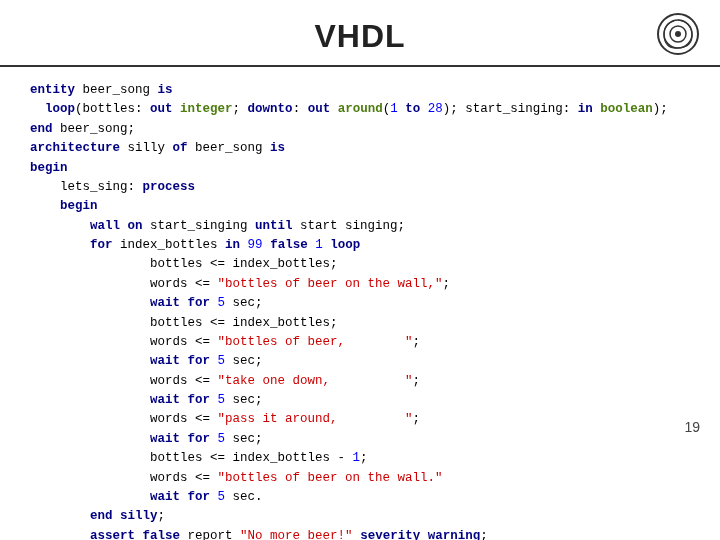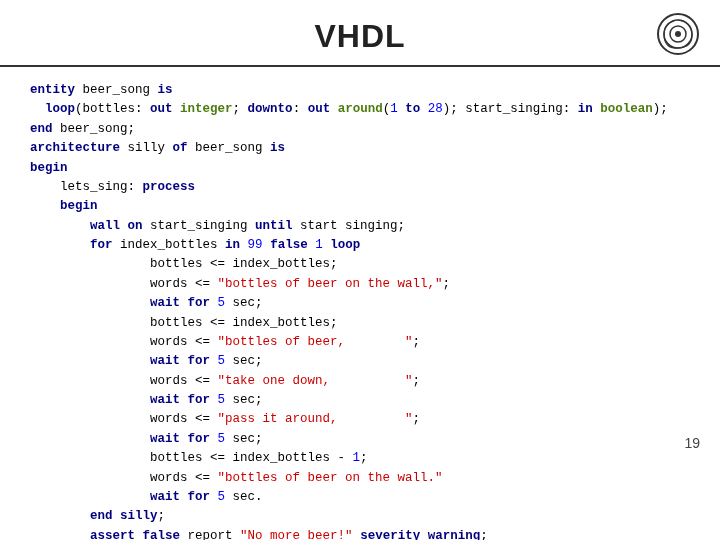--- a/index.html
+++ b/index.html
@@ -54,21 +54,21 @@
       white-space: pre;
     }
 
     .kw { color: #000080; font-weight: bold; }
     .str { color: #cc0000; }                          
     .num { color: #0000ff; }                          
     .type { color: #4d7c0f; font-weight: bold; }
 
     .page-num {
       position: absolute;
-      bottom: 8px;
+      bottom: 24px;
       right: 20px;
       font-size: 14px;
       color: #444;
       font-family: Arial, sans-serif;
     }
   </style>
 </head>
 <body>
 
 <div class="slide">

